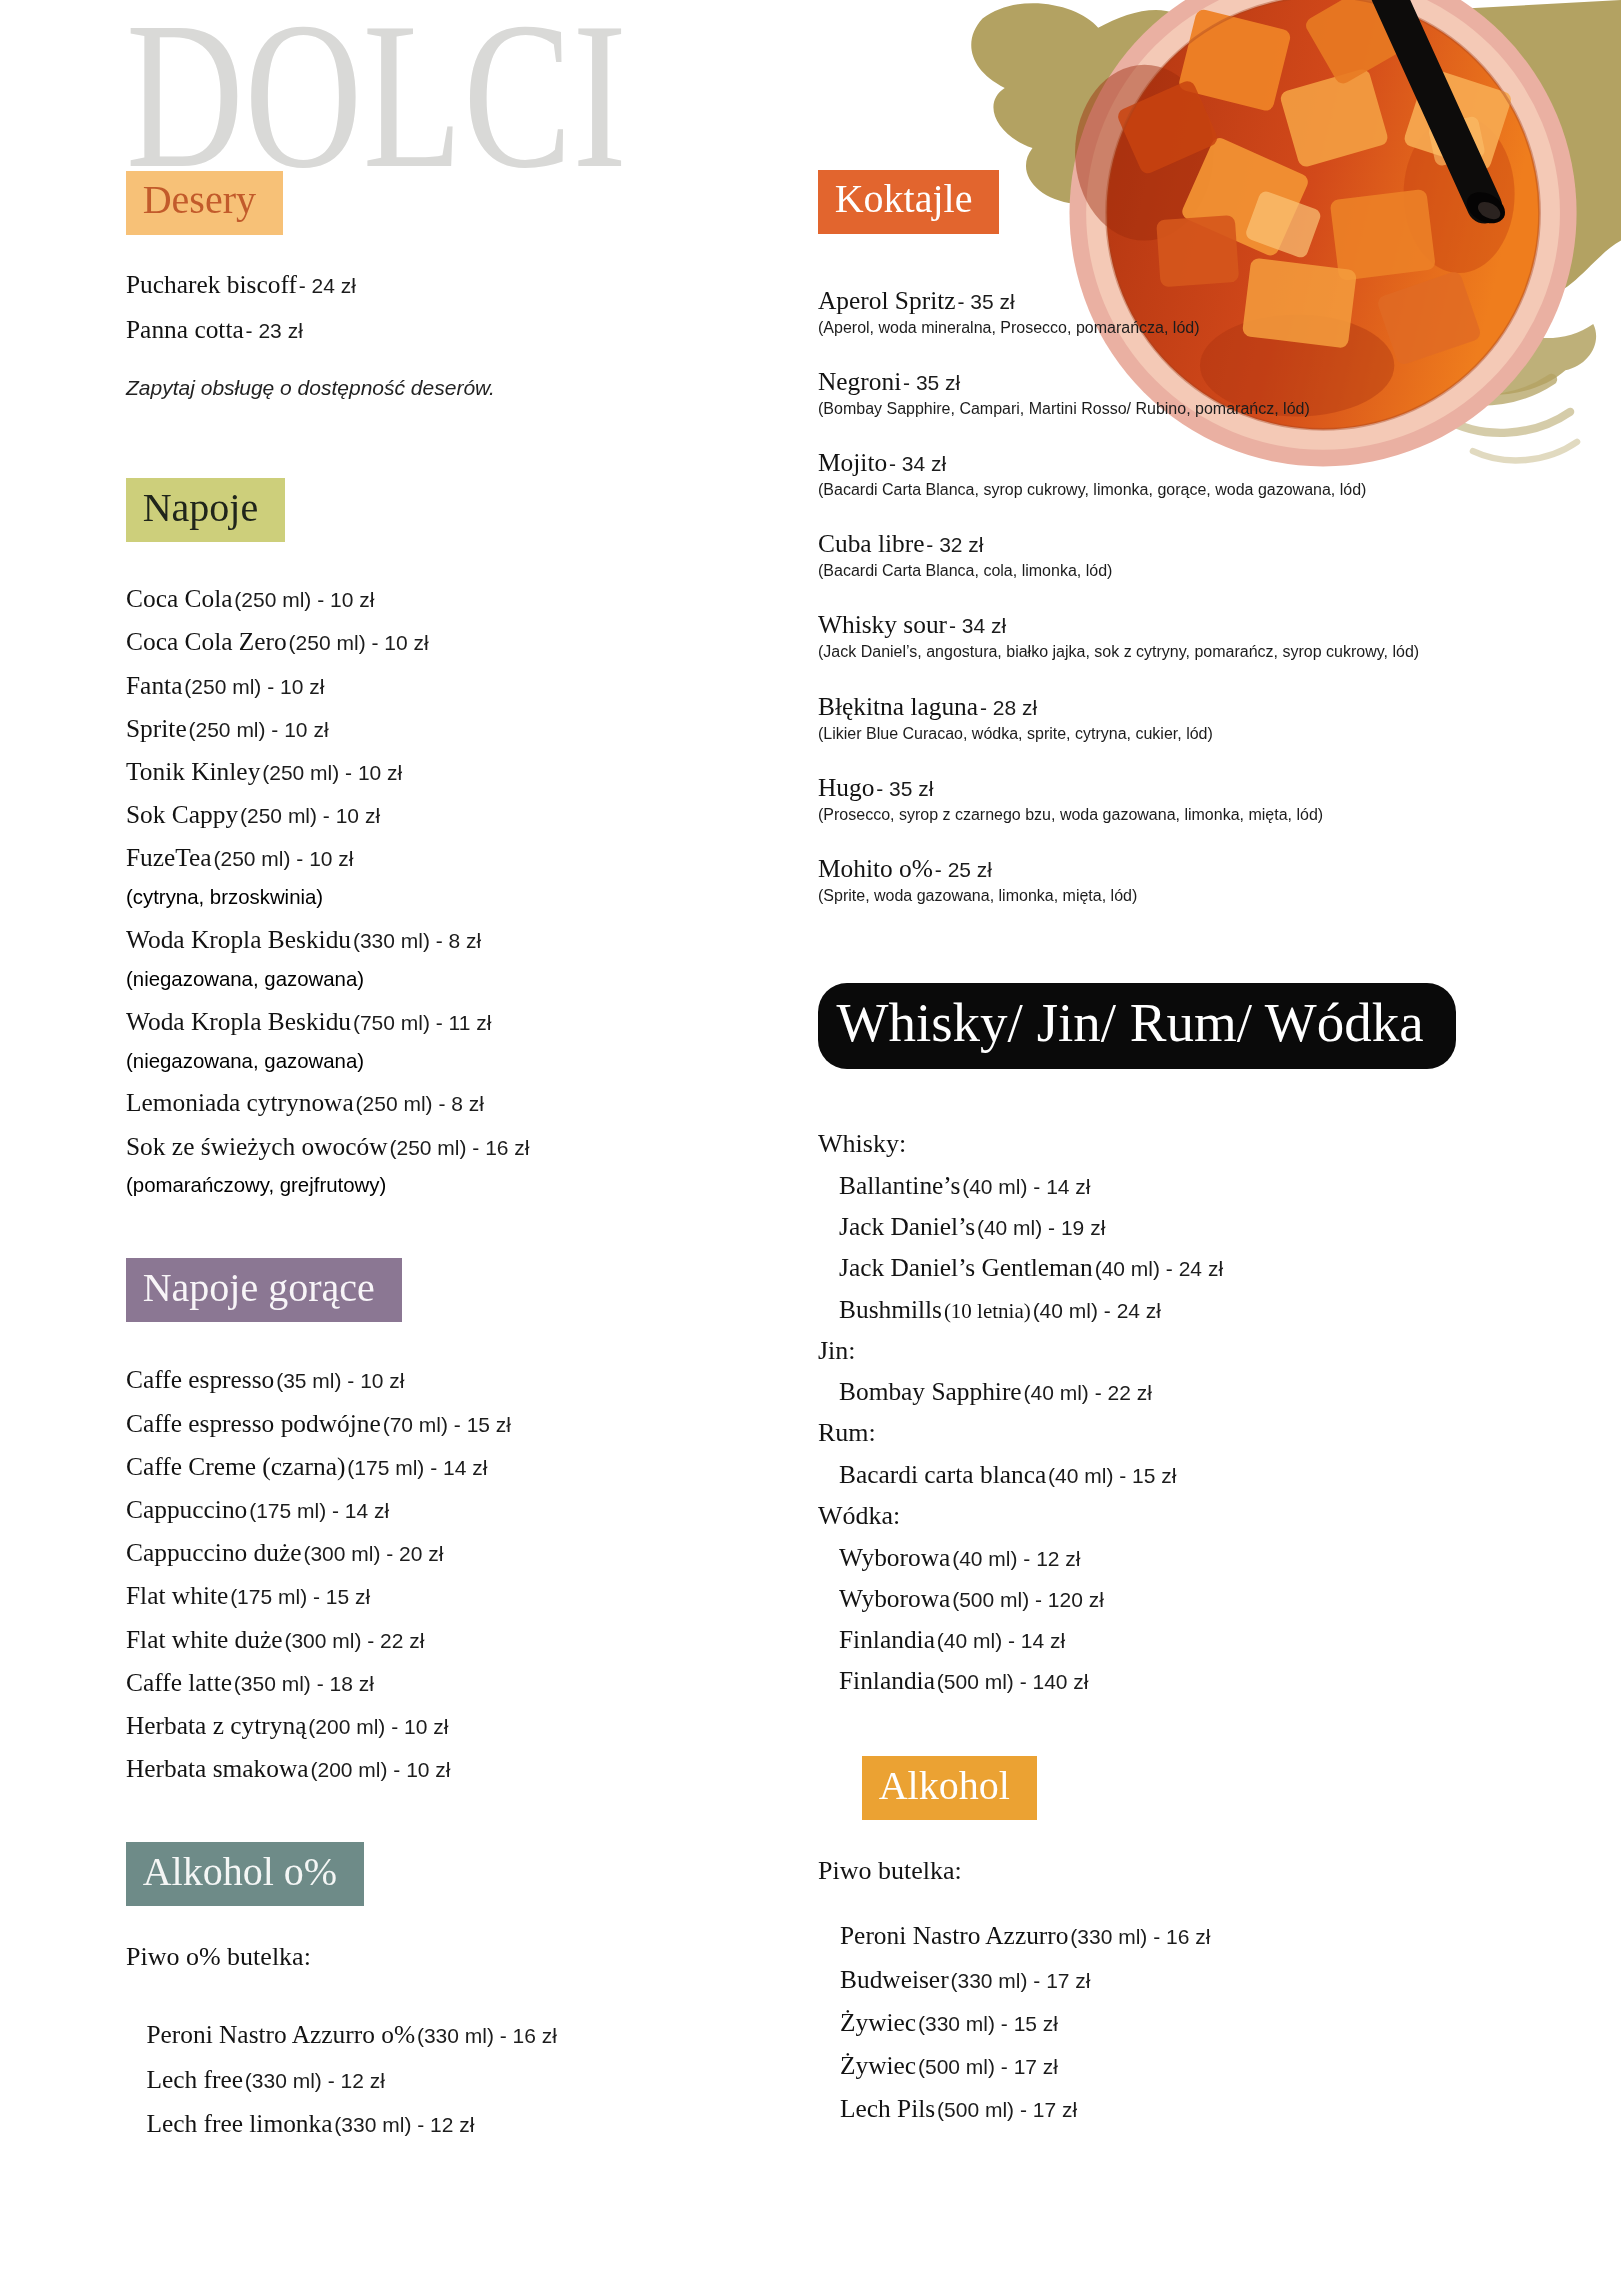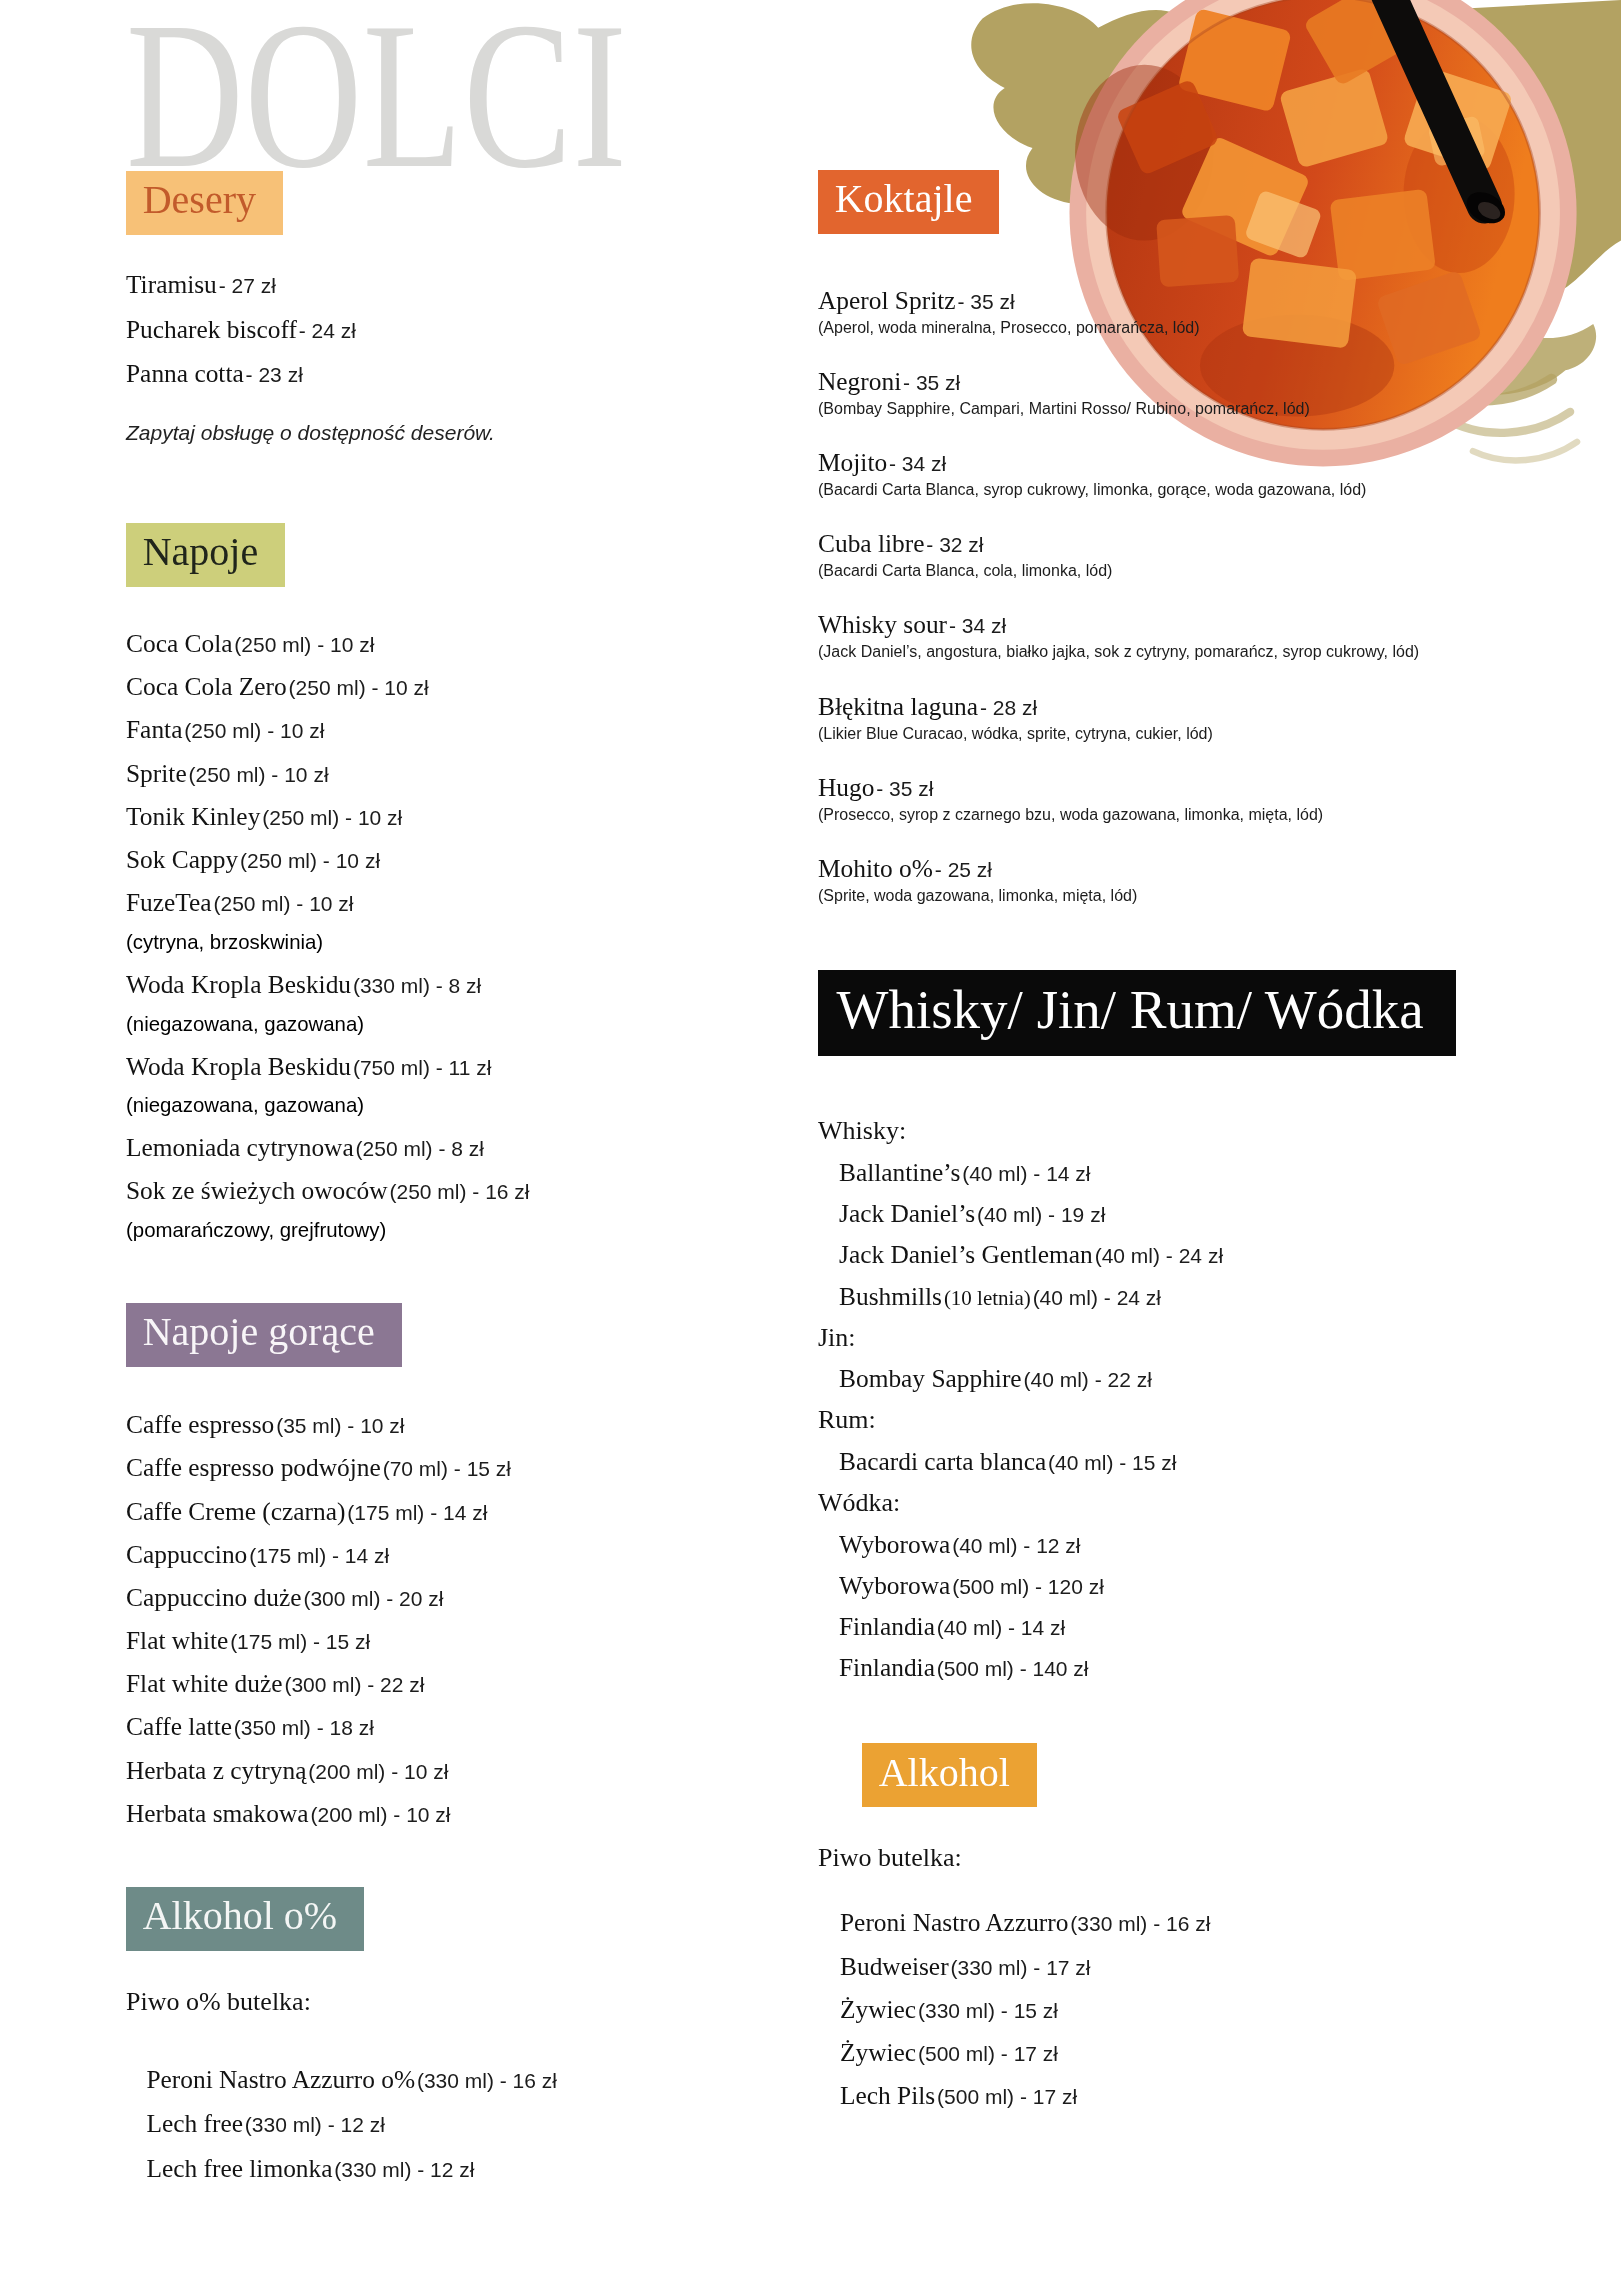--- a/index.html
+++ b/index.html
@@ -53,21 +53,21 @@
   .beer-label{margin-top:36px;font-size:26px;}
   .beer0-items{margin-top:40px;padding-left:20.4px;}
   .beer0-items .item{line-height:1.74;}
 
   
   .koktajle-box{margin-top:158px;}
   .cocktails{margin-top:50px;}
   .cocktail{margin-bottom:26px;}
   .cocktail .line{line-height:1.3;}
   .cocktail .desc{font-family:"Liberation Sans",sans-serif;font-size:16px;color:#1c1c1c;line-height:1.38;max-width:685px;}
-  .spirits-box{margin-top:37px;}
+  .spirits-box{margin-top:50px;border-radius:29px;}
   .spirits-list{margin-top:54px;}
   .glabel{font-size:26px;line-height:1.6;}
   .indent{padding-left:21px;}
   .spirits-list .item{line-height:1.62;}
   .alkohol-box{margin-top:55px;}
   .beers{margin-top:28px;padding-left:22px;}
   .beers .item{line-height:1.7;}
 
   
   .art{position:absolute;top:0;right:0;z-index:1;pointer-events:none;}
@@ -120,21 +120,20 @@
     <ellipse cx="1208" cy="449" rx="44" ry="30" fill="#050404" transform="rotate(28 1208 449)"></ellipse>
     <ellipse cx="1215" cy="455" rx="26" ry="16" fill="#2b2320" transform="rotate(28 1215 455)"></ellipse>
   </g>
 </svg>
 
 <div class="col col-left">
   <div class="watermark">DOLCI</div>
 
   <div class="hdr hdr-desery desery-box">Desery</div>
   <div class="desery-items">
-      <div class="item"><span class="n">Tiramisu</span> <span class="i">- 27 zł</span></div>
       <div class="item"><span class="n">Pucharek biscoff</span> <span class="i">- 24 zł</span></div>
       <div class="item"><span class="n">Panna cotta</span> <span class="i">- 23 zł</span></div>
     </div>
   <div class="note">Zapytaj obsługę o dostępność deserów.</div>
 
   <div><span class="hdr hdr-napoje napoje-box">Napoje</span></div>
   <div class="napoje-items">
       <div class="item"><span class="n">Coca Cola</span> <span class="i">(250 ml) - 10 zł</span></div>
       <div class="item"><span class="n">Coca Cola Zero</span> <span class="i">(250 ml) - 10 zł</span></div>
       <div class="item"><span class="n">Fanta</span> <span class="i">(250 ml) - 10 zł</span></div>

